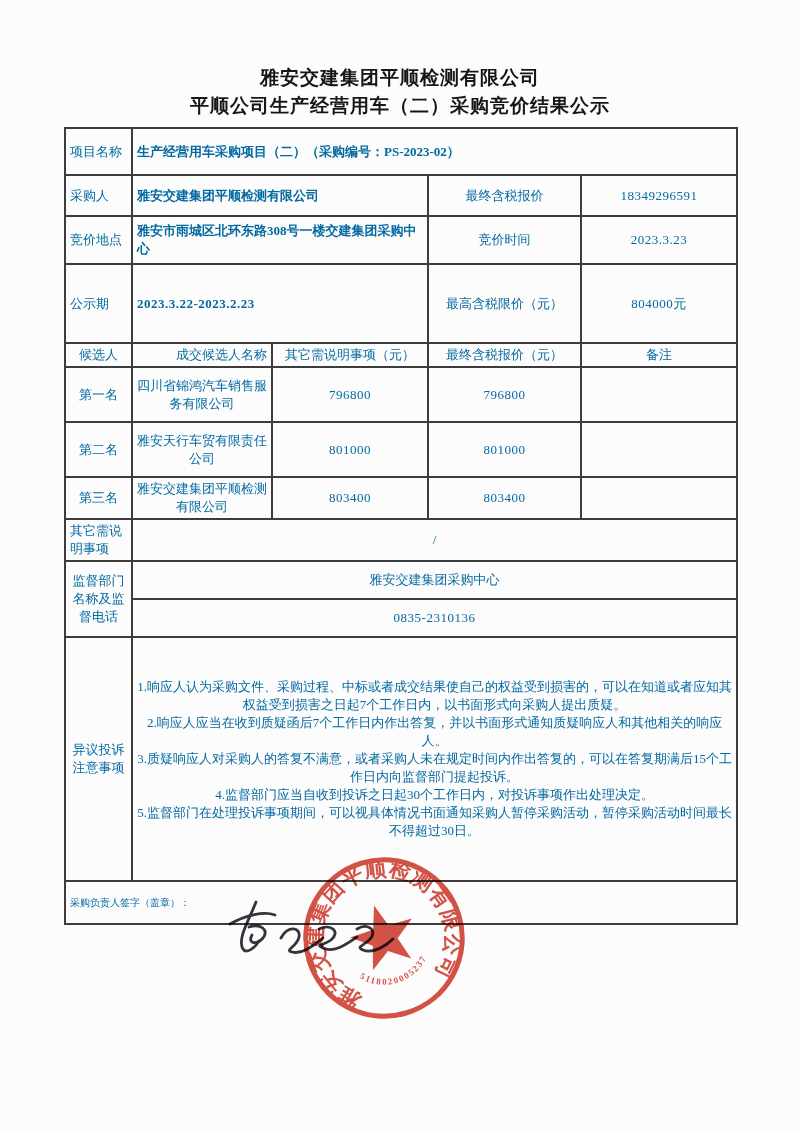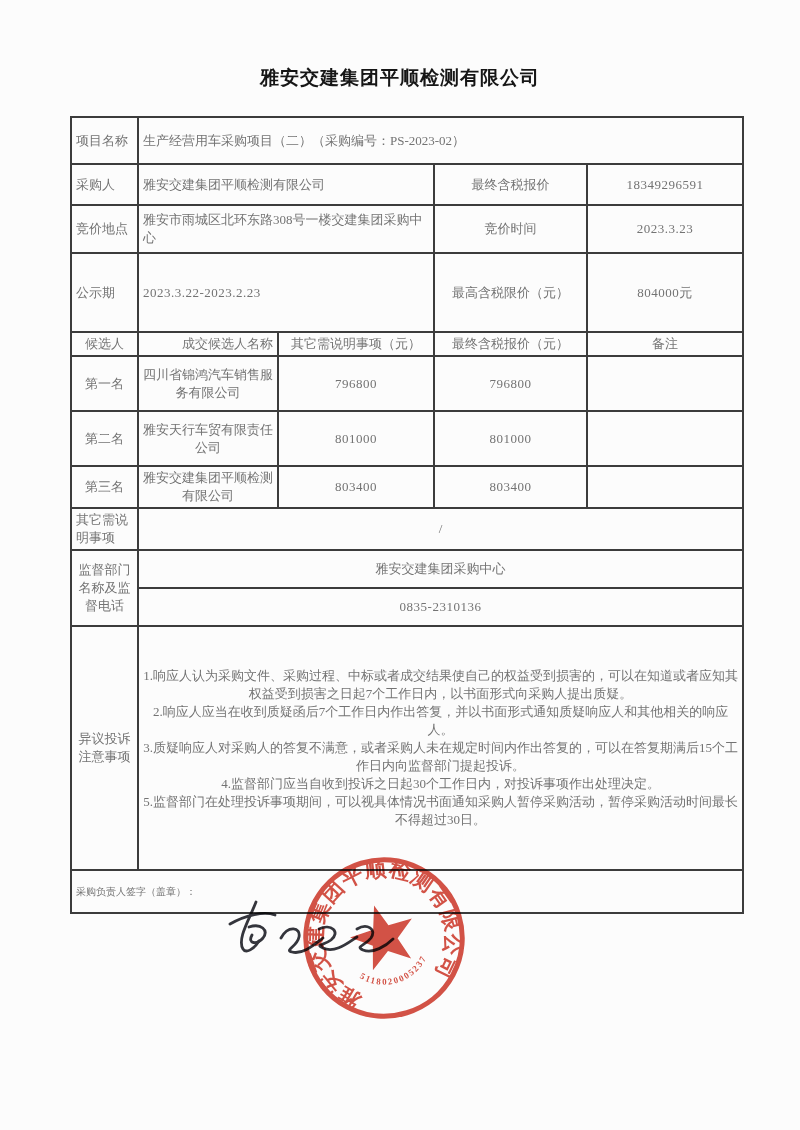--- a/index.html
+++ b/index.html
@@ -15,38 +15,37 @@
   .titles{
     position:absolute;top:64px;left:0;width:800px;
     text-align:center;
     font-family:"Liberation Sans", sans-serif;
     font-weight:700;
     font-size:19px;line-height:28px;
     letter-spacing:1px;
     color:#161616;
   }
   table.doc{
-    position:absolute;left:64px;top:116px;
+    position:absolute;left:64px;top:127px;
     width:672px;
     border-collapse:collapse;
     table-layout:fixed;
     font-size:13px;
-    color:#737373;
-    margin-left:6px;
+    color:#0369a1;
   }
   table.doc td{
     border:2px solid #3c3c3c;
     padding:2px 4px;
     vertical-align:middle;
     overflow:hidden;
     line-height:18px;
   }
   td.lbl{text-align:left;padding-left:5px;}
   td.ctr{text-align:center;}
-  td.valL{text-align:left;padding-left:7px;}
+  td.valL{text-align:left;padding-left:7px;font-weight:bold;}
   td.hdrR{text-align:right;padding-right:2px;}
   td.notes{padding:6px 9px;line-height:19px;text-align:center;border-radius:8px;}
   td.notes p{margin:0;}
   td.sig{text-align:left;padding-left:6px;font-size:10px;}
   .num{letter-spacing:0.5px;}
   
   .stamp{
     position:absolute;left:299px;top:853px;
     width:170px;height:170px;
     transform:rotate(-17deg);
@@ -64,20 +63,21 @@
     pointer-events:none;
   }
 </style>
 </head>
 <body>
 
 <div class="page">
 
   <div class="titles">
     <div>雅安交建集团平顺检测有限公司</div>
+    <div>平顺公司生产经营用车（二）采购竞价结果公示</div>
   </div>
 
   <table class="doc">
     <colgroup>
       <col style="width:67px">
         <col style="width:140px">
         <col style="width:156px">
         <col style="width:153px">
         <col style="width:156px">
     </colgroup>

